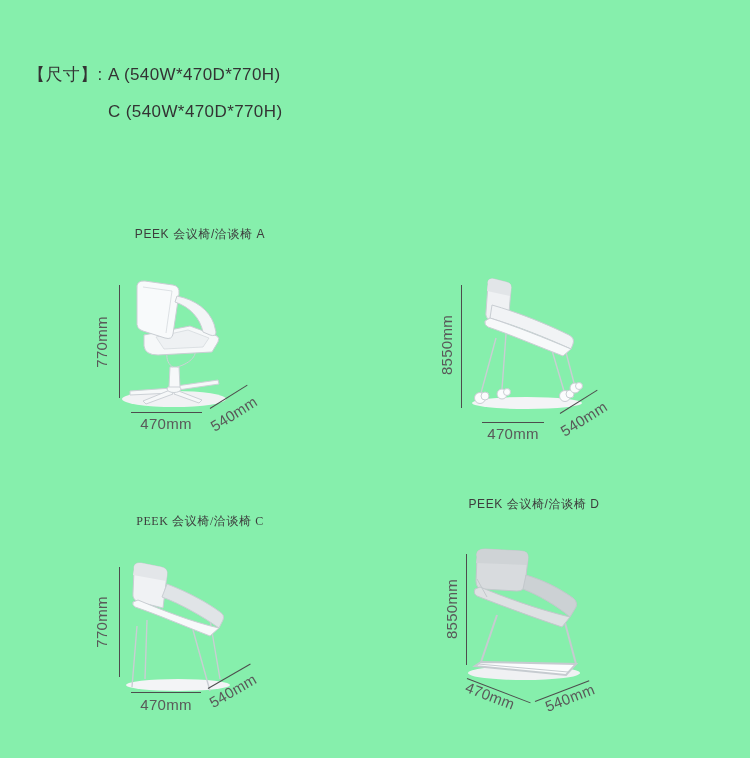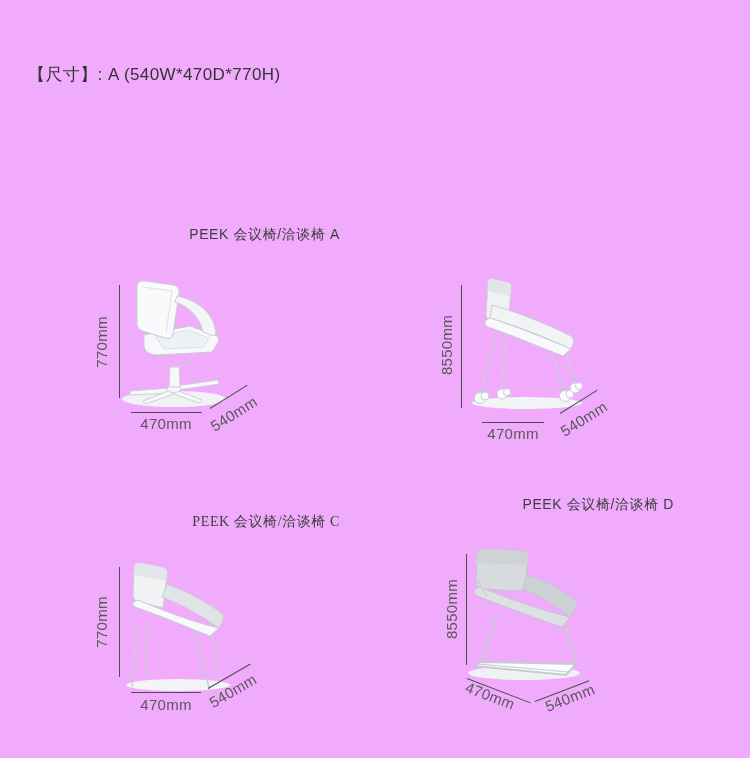--- a/index.html
+++ b/index.html
@@ -1,25 +1,25 @@
 <!DOCTYPE html>
 <html><head>
 <meta charset="utf-8">
 <style>
   * { margin:0; padding:0; box-sizing:border-box; }
   html,body { background:#ffffff; }
   body { font-family:"Liberation Sans","DejaVu Sans",sans-serif; }
-  .page { position:relative; width:750px; height:758px; background:#f0abfc; overflow:hidden; margin:0 auto; }
+  .page { position:relative; width:750px; height:758px; background:#86efac; overflow:hidden; margin:0 auto; }
 
   .spec { position:absolute; left:28px; top:56px; font-size:17px; color:#333333; letter-spacing:0.4px; }
   .spec-row { height:37px; line-height:37px; white-space:nowrap; }
   .spec-label { display:inline-block; width:80px; }
 
   .panel { position:absolute; }
-  .panel-title { position:absolute; left:0; right:0; top:0; text-align:right; font-size:14px;
+  .panel-title { position:absolute; left:0; right:0; top:0; text-align:center; font-size:12px;
                  color:#3d3d3d; letter-spacing:0.6px; white-space:nowrap; }
   .chair-svg { position:absolute; }
 
   .dim-line { position:absolute; background:#4d4d4d; }
   .dim-line.v { width:1px; }
   .dim-line.h { height:1px; }
   .dim-line.diag { height:1px; transform-origin:left center; }
   .dim-label { position:absolute; font-size:15px; color:#595959; text-align:center;
                letter-spacing:0.3px; white-space:nowrap; height:18px; line-height:18px; }
   .w64 { width:64px; }
@@ -33,20 +33,23 @@
   .panel-d .panel-title { left:-16px; right:16px; }
 </style>
 </head>
 <body>
 
 <div class="page">
 
   <div class="spec">
     <div class="spec-row">
       <span class="spec-label">【尺寸】:</span><span>A (540W*470D*770H)</span>
+    </div>
+    <div class="spec-row">
+      <span class="spec-label"></span><span>C (540W*470D*770H)</span>
     </div>
   </div>
 
   <div class="panel" style="left:60px; top:226px; width:280px; height:226px;">
     <div class="panel-title">PEEK 会议椅/洽谈椅 A</div>
 
     <svg class="chair-svg" style="left:58px; top:49px;" width="150" height="135" viewBox="0 0 150 135">
       <ellipse cx="56" cy="124" rx="52" ry="8" fill="#f1f2f4"></ellipse>
       <g stroke="#ccd1d6" fill="#f6f8f9" stroke-width="1">
         <path d="M54,113 L12,116 L12,120 L54,118 Z"></path>

